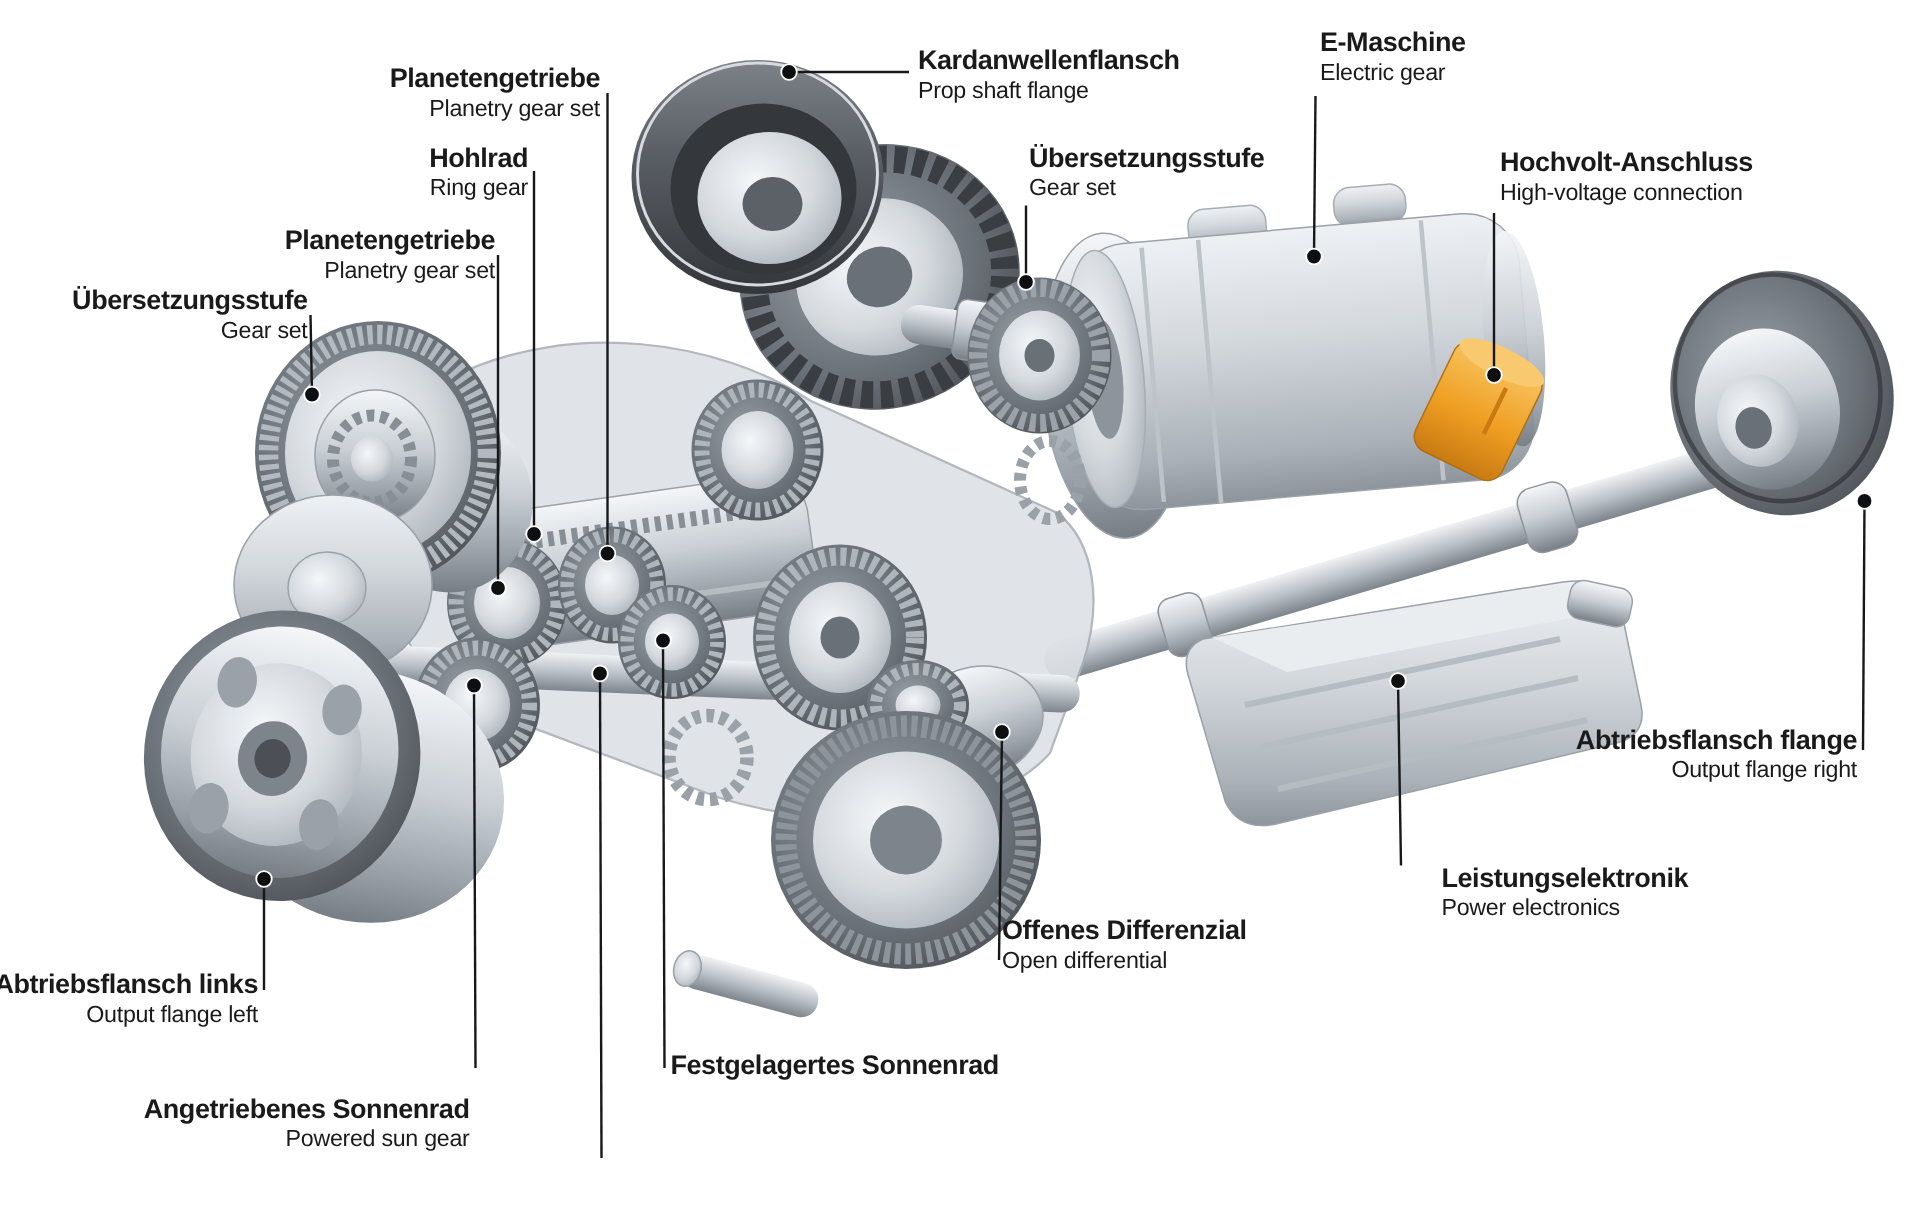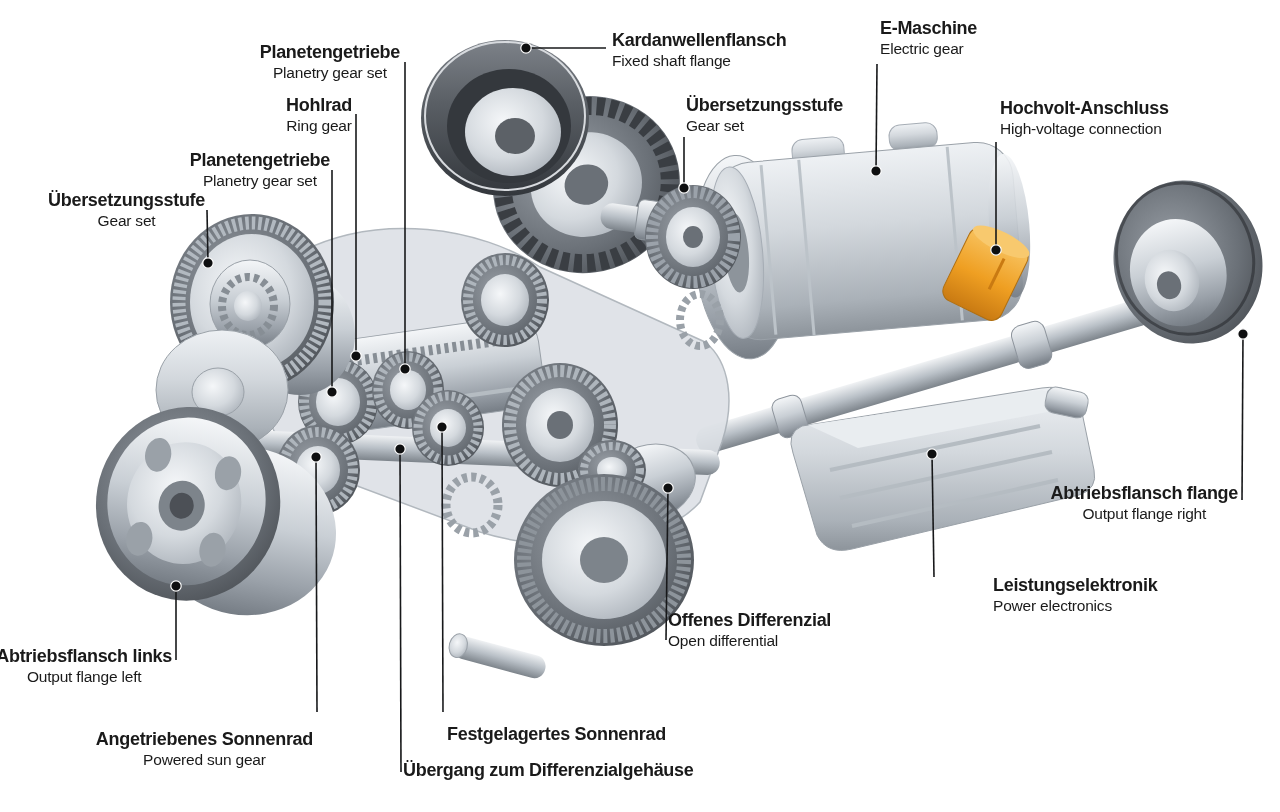--- a/index.html
+++ b/index.html
@@ -4,21 +4,21 @@
 <style>
   html,body{margin:0;padding:0;background:#ffffff;}
   #stage{
     position:relative;width:1280px;height:812px;background:#ffffff;overflow:hidden;
     font-family:"Liberation Sans", sans-serif;color:#1a1a1a;
   }
   #machine-svg,#leader-svg{position:absolute;left:0;top:0;width:1280px;height:812px;}
   .label{position:absolute;white-space:nowrap;}
   .label .de{font-size:18px;font-weight:bold;line-height:21px;letter-spacing:-0.3px;}
   .label .en{font-size:15.5px;font-weight:normal;line-height:19px;letter-spacing:-0.2px;}
-  .align-right{text-align:center;}
+  .align-right{text-align:right;}
   .align-left{text-align:left;}
   .leader{stroke:#17181a;stroke-width:1.6;fill:none;}
   .dot{fill:#0e0f10;stroke:#ffffff;stroke-width:1.2;}
   .teeth{fill:none;}
 </style>
 </head>
 <body>
 
 <div id="stage">
 
@@ -267,54 +267,53 @@
   <div class="label align-right" style="right:950px;top:150px">
     <div class="de">Planetengetriebe</div>
     <div class="en">Planetry gear set</div>
   </div>
   <div class="label align-right" style="right:1075px;top:190px">
     <div class="de">Übersetzungsstufe</div>
     <div class="en">Gear set</div>
   </div>
   <div class="label align-left" style="left:612px;top:30px">
     <div class="de">Kardanwellenflansch</div>
-    <div class="en">Fixed shaft flange</div>
+    <div class="en">Prop shaft flange</div>
   </div>
   <div class="label align-left" style="left:880px;top:18px">
     <div class="de">E-Maschine</div>
     <div class="en">Electric gear</div>
   </div>
   <div class="label align-left" style="left:686px;top:95px">
     <div class="de">Übersetzungsstufe</div>
     <div class="en">Gear set</div>
   </div>
   <div class="label align-left" style="left:1000px;top:98px">
     <div class="de">Hochvolt-Anschluss</div>
     <div class="en">High-voltage connection</div>
   </div>
   <div class="label align-right" style="right:42px;top:483px">
     <div class="de">Abtriebsflansch flange</div>
     <div class="en">Output flange right</div>
   </div>
-  <div class="label align-left" style="left:993px;top:575px">
+  <div class="label align-left" style="left:961px;top:575px">
     <div class="de">Leistungselektronik</div>
     <div class="en">Power electronics</div>
   </div>
   <div class="label align-left" style="left:668px;top:610px">
     <div class="de">Offenes Differenzial</div>
     <div class="en">Open differential</div>
   </div>
   <div class="label align-right" style="right:1108px;top:646px">
     <div class="de">Abtriebsflansch links</div>
     <div class="en">Output flange left</div>
   </div>
   <div class="label align-right" style="right:967px;top:729px">
     <div class="de">Angetriebenes Sonnenrad</div>
     <div class="en">Powered sun gear</div>
   </div>
-  <div class="label align-left" style="left:447px;top:724px">
+  <div class="label align-left" style="left:447px;top:700px">
     <div class="de">Festgelagertes Sonnenrad</div>
   </div>
   <div class="label align-left" style="left:403px;top:760px">
-    <div class="de">Übergang zum Differenzialgehäuse</div>
   </div>
 
 </div>
 
 </body></html>

